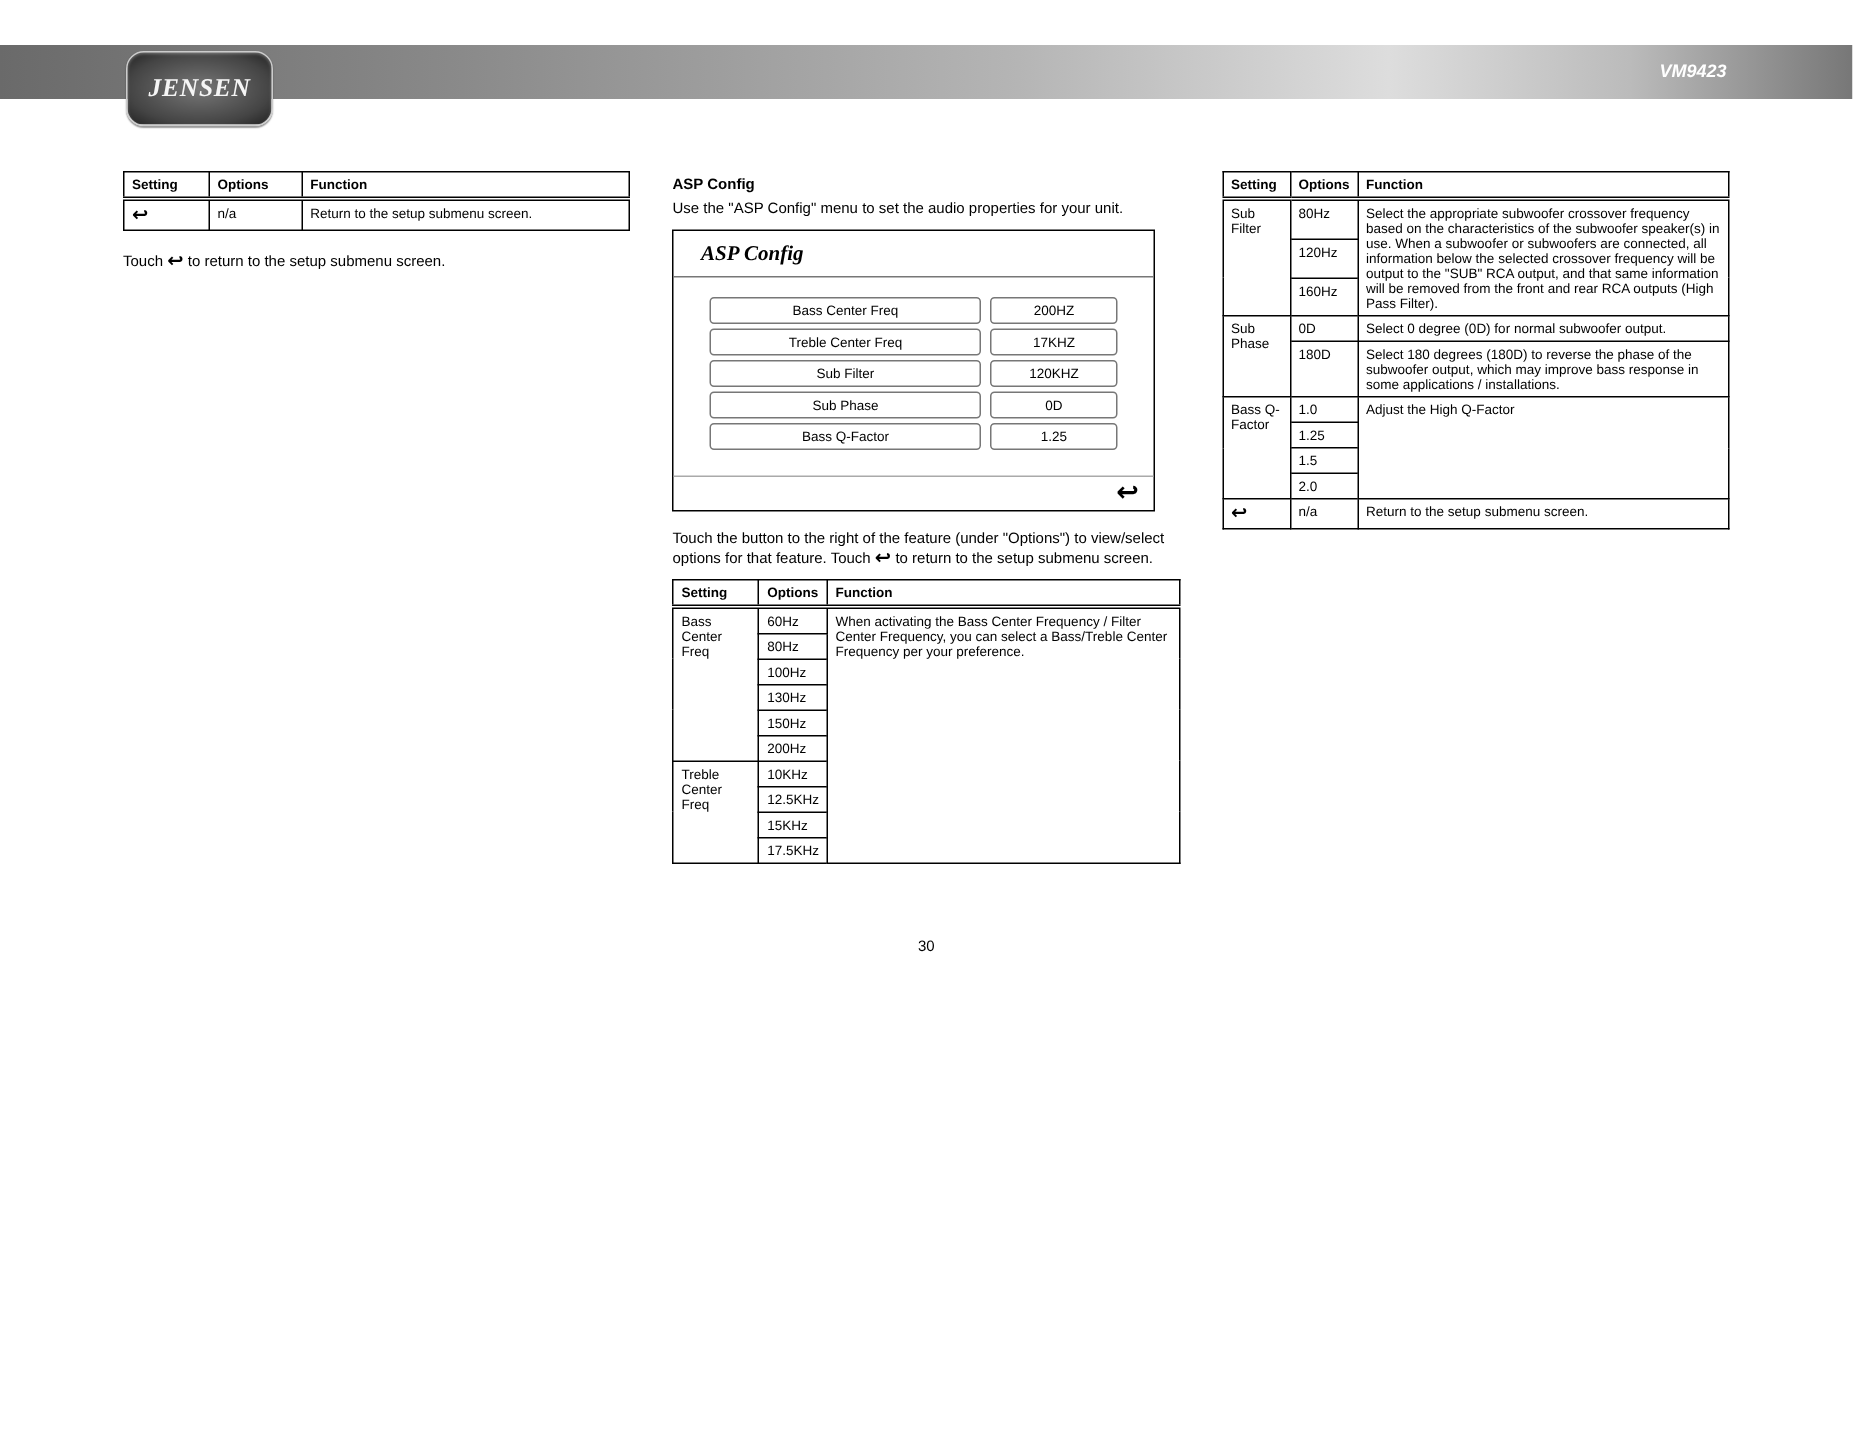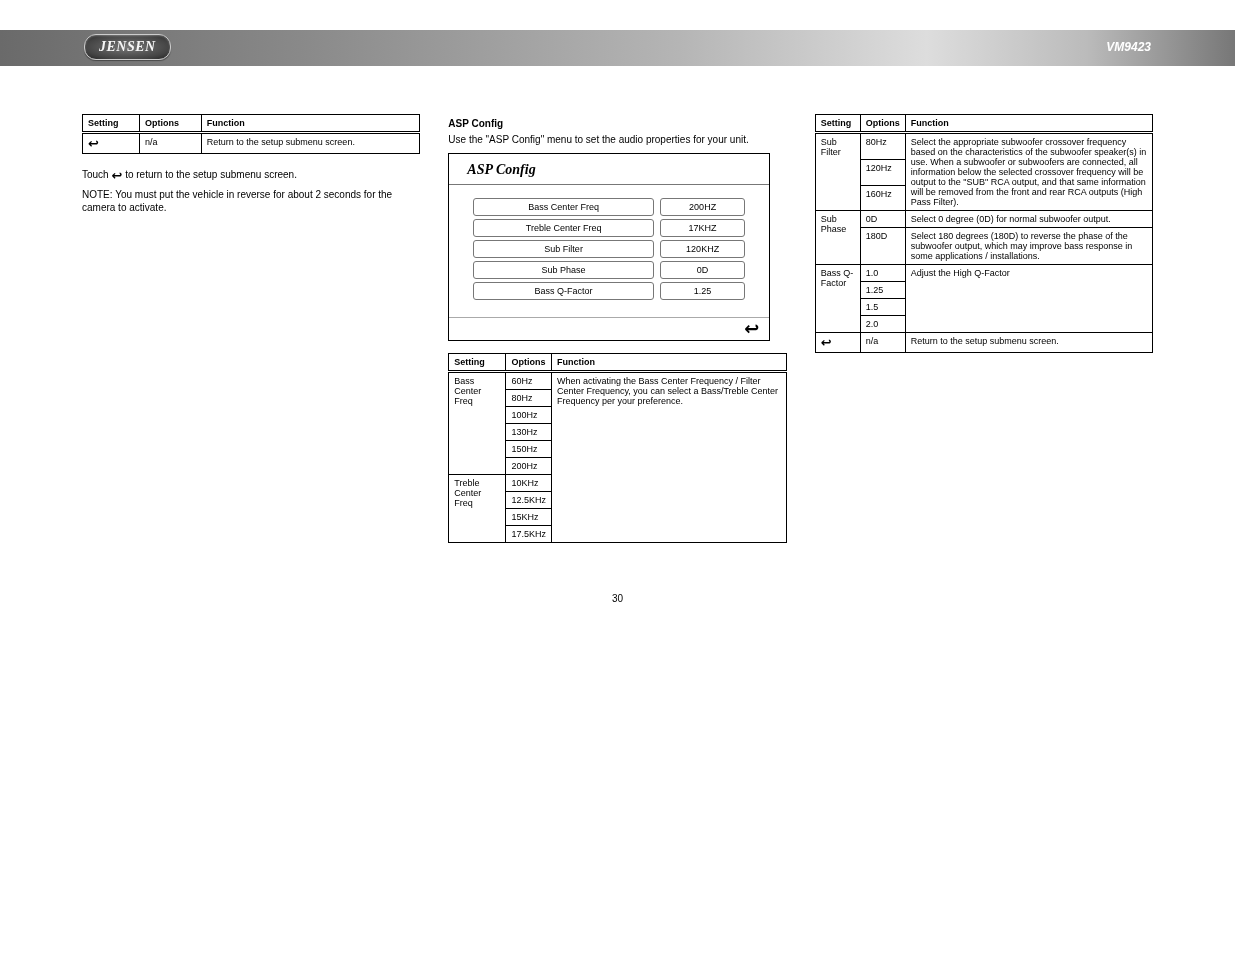--- a/index.html
+++ b/index.html
@@ -15,30 +15,30 @@
     height: 36px;
     background: linear-gradient(to right, #6a6a6a 0%, #8a8a8a 25%, #b5b5b5 55%, #ddd 75%, #bbb 88%, #777 100%);
     position: relative;
     margin-top: 30px;
   }
   .jensen-badge {
     position: absolute;
     left: 84px;
     top: 4px;
     height: 24px;
-    padding: 0 14px;
+    padding: 12px 14px;
     border-radius: 12px;
     background: radial-gradient(ellipse at center, #777 0%, #444 70%, #222 100%);
     border: 1px solid #ccc;
     display: flex;
     align-items: center;
     font-family: "Times New Roman", serif;
     font-weight: bold;
     font-style: italic;
-    font-size: 14px;
+    font-size: 17px;
     letter-spacing: 0.5px;
     color: #f5f5f5;
     box-shadow: inset 0 1px 2px rgba(255,255,255,.3), 0 1px 1px rgba(0,0,0,.4);
   }
   .model {
     position: absolute;
     right: 84px;
     top: 10px;
     font-family: Arial, sans-serif;
     font-weight: bold;
@@ -159,21 +159,20 @@
       <tbody>
         <tr>
           <td><span class="back-icon">↩</span></td>
           <td>n/a</td>
           <td>Return to the setup submenu screen.</td>
         </tr>
       </tbody>
     </table>
 
     <p>Touch <span class="back-icon">↩</span> to return to the setup submenu screen.</p>
-    <p>NOTE: You must put the vehicle in reverse for about 2 seconds for the camera to activate.</p>
   </div>
 
   <div class="col">
     <h4>ASP Config</h4>
     <p>Use the "ASP Config" menu to set the audio properties for your unit.</p>
 
     <div class="asp-panel">
       <div class="asp-title">ASP Config</div>
       <div class="asp-rows" id="asp-rows">
           <div class="asp-row">
@@ -193,20 +192,21 @@
             <div class="asp-val">0D</div>
           </div>
           <div class="asp-row">
             <div class="asp-label">Bass Q-Factor</div>
             <div class="asp-val">1.25</div>
           </div>
         </div>
       <div class="asp-footer"><span class="back-icon">↩</span></div>
     </div>
 
+    <p>Touch the button to the right of the feature (under "Options") to view/select options for that feature. Touch <span class="back-icon">↩</span> to return to the setup submenu screen.</p>
 
     <table class="setting">
       <thead>
         <tr>
           <th>Setting</th>
           <th>Options</th>
           <th>Function</th>
         </tr>
       </thead>
       <tbody id="mid-lower-body">

